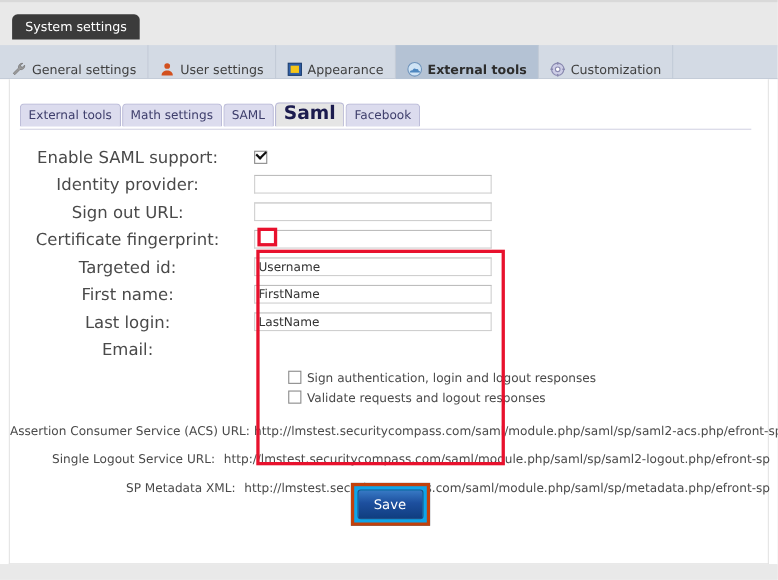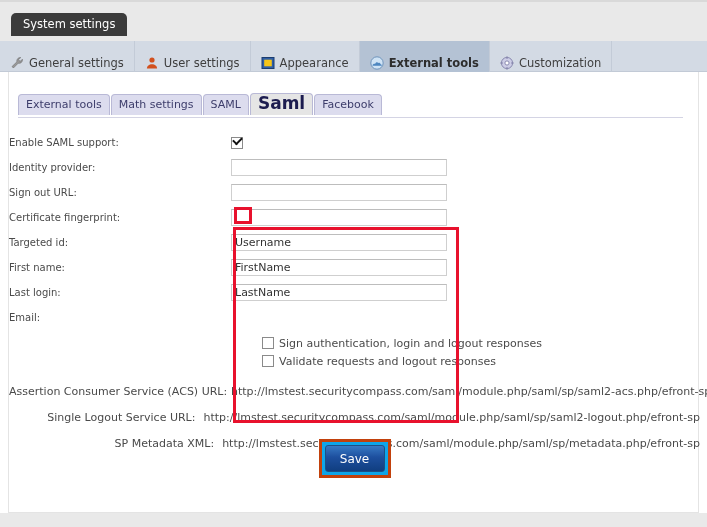--- a/index.html
+++ b/index.html
@@ -139,24 +139,24 @@
     width: 691px;
   }
   .frow {
     display: flex;
     align-items: center;
     height: 25px;
     margin-bottom: 0;
   }
   .flabel {
     width: 222px;
-    text-align: left;
+    text-align: center;
     padding-right: 8px;
     box-sizing: border-box;
-    font-size: 10px;
+    font-size: 15px;
     color: #4a4a4a;
     white-space: nowrap;
   }
   .fctl { flex: 1; display: flex; align-items: center; }
 
   input[type="text"].txt {
     width: 216px;
     height: 17px;
     box-sizing: border-box;
     border: 1px solid #cfcfcf;

